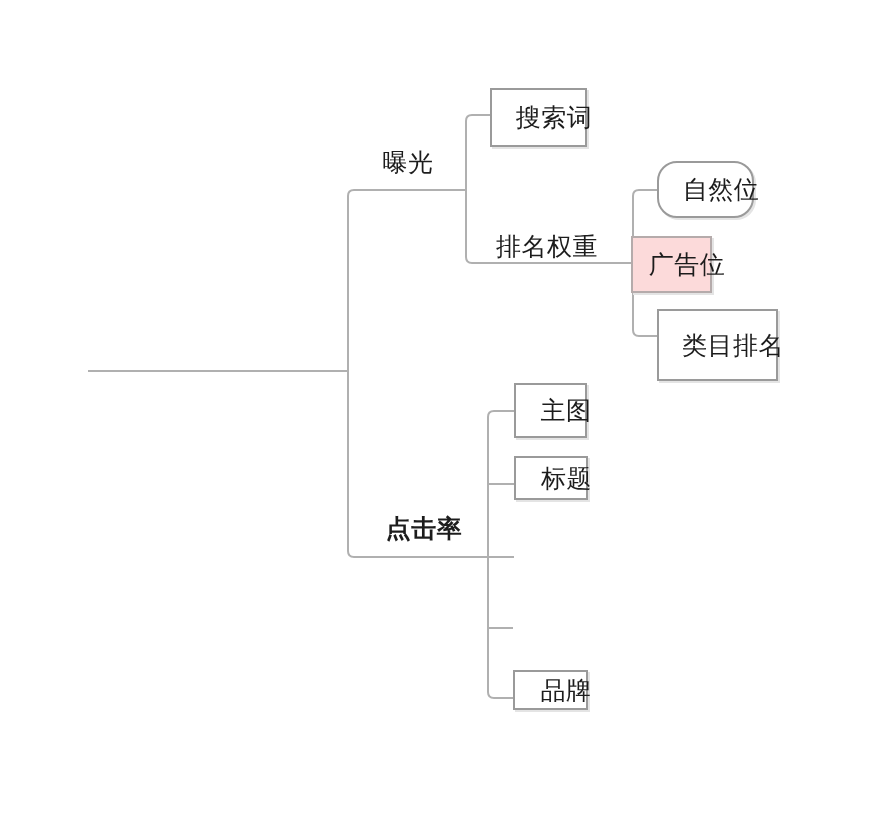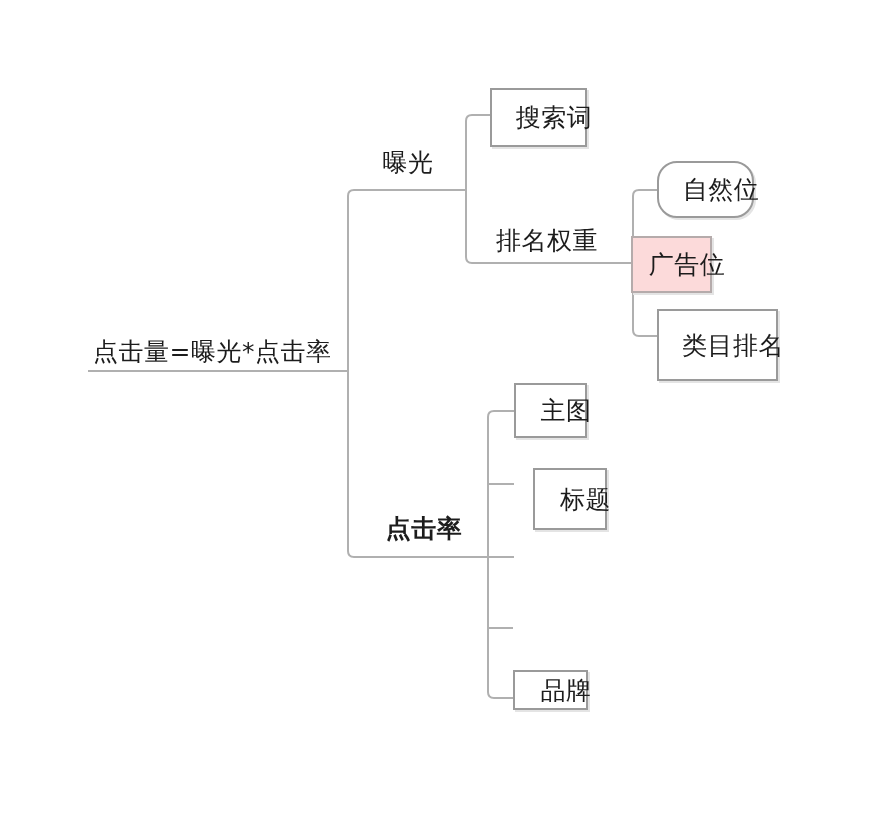--- a/index.html
+++ b/index.html
@@ -53,50 +53,49 @@
     letter-spacing: 0.5px;
     padding-left: 31px;
   }
   .box-node.highlight {
     background: #fcdada;
     border-color: #b5abab;
   }
   
   #node-root          { left: 93px;  top: 337px; }
   #node-exposure      { left: 408px; top: 148px; }
-  #node-ranking       { left: 547px; top: 226px; }
+  #node-ranking       { left: 547px; top: 232px; }
   #node-ctr           { left: 424px; top: 514px; font-weight: bold; }
 
   #node-search-term   { left: 490px; top: 88px;  width: 97px;  height: 59px; }
   #node-organic-slot  { left: 657px; top: 161px; width: 97px;  height: 57px; border-radius: 20px; }
   #node-ad-slot       { left: 631px; top: 236px; width: 81px;  height: 57px; }
   #node-category-rank { left: 657px; top: 309px; width: 121px; height: 72px; font-family: Liberation Serif, serif; }
   #node-main-image    { left: 514px; top: 383px; width: 73px;  height: 55px; }
-  #node-title         { left: 533px; top: 456px; width: 74px;  height: 62px; margin-top: 12px; }
+  #node-title         { left: 514px; top: 456px; width: 74px;  height: 44px; }
   #node-price         { left: 514px; top: 530px; width: 72px;  height: 55px; }
   #node-review        { left: 513px; top: 602px; width: 94px;  height: 52px; }
   #node-brand         { left: 513px; top: 670px; width: 75px;  height: 40px; }
 </style>
 </head>
 <body>
 
 <div id="canvas">
 
   <svg id="connector-layer" viewBox="0 0 869 817" xmlns="http://www.w3.org/2000/svg">
     <path d="M88,371 H347"></path>
     <path d="M466,190 H354 Q348,190 348,196 V551 Q348,557 354,557 H487"></path>
     <path d="M490,115 H472 Q466,115 466,121 V257 Q466,263 472,263 H658"></path>
     <path d="M657,190 H639 Q633,190 633,196 V330 Q633,336 639,336 H658"></path>
     <path d="M514,411 H494 Q488,411 488,417 V692 Q488,698 494,698 H514"></path>
     <path d="M488,484 H514"></path>
     <path d="M488,557 H514"></path>
     <path d="M488,628 H513"></path>
   </svg>
 
-  <div id="node-root" class="label-node left-align">点击量=曝光*点击率</div>
 
   <div id="node-exposure" class="label-node">曝光</div>
 
   <div id="node-ranking" class="label-node">排名权重</div>
 
   <div id="node-ctr" class="label-node">点击率</div>
 
   <div id="node-search-term" class="box-node">搜索词</div>
 
   <div id="node-organic-slot" class="box-node">自然位</div>

